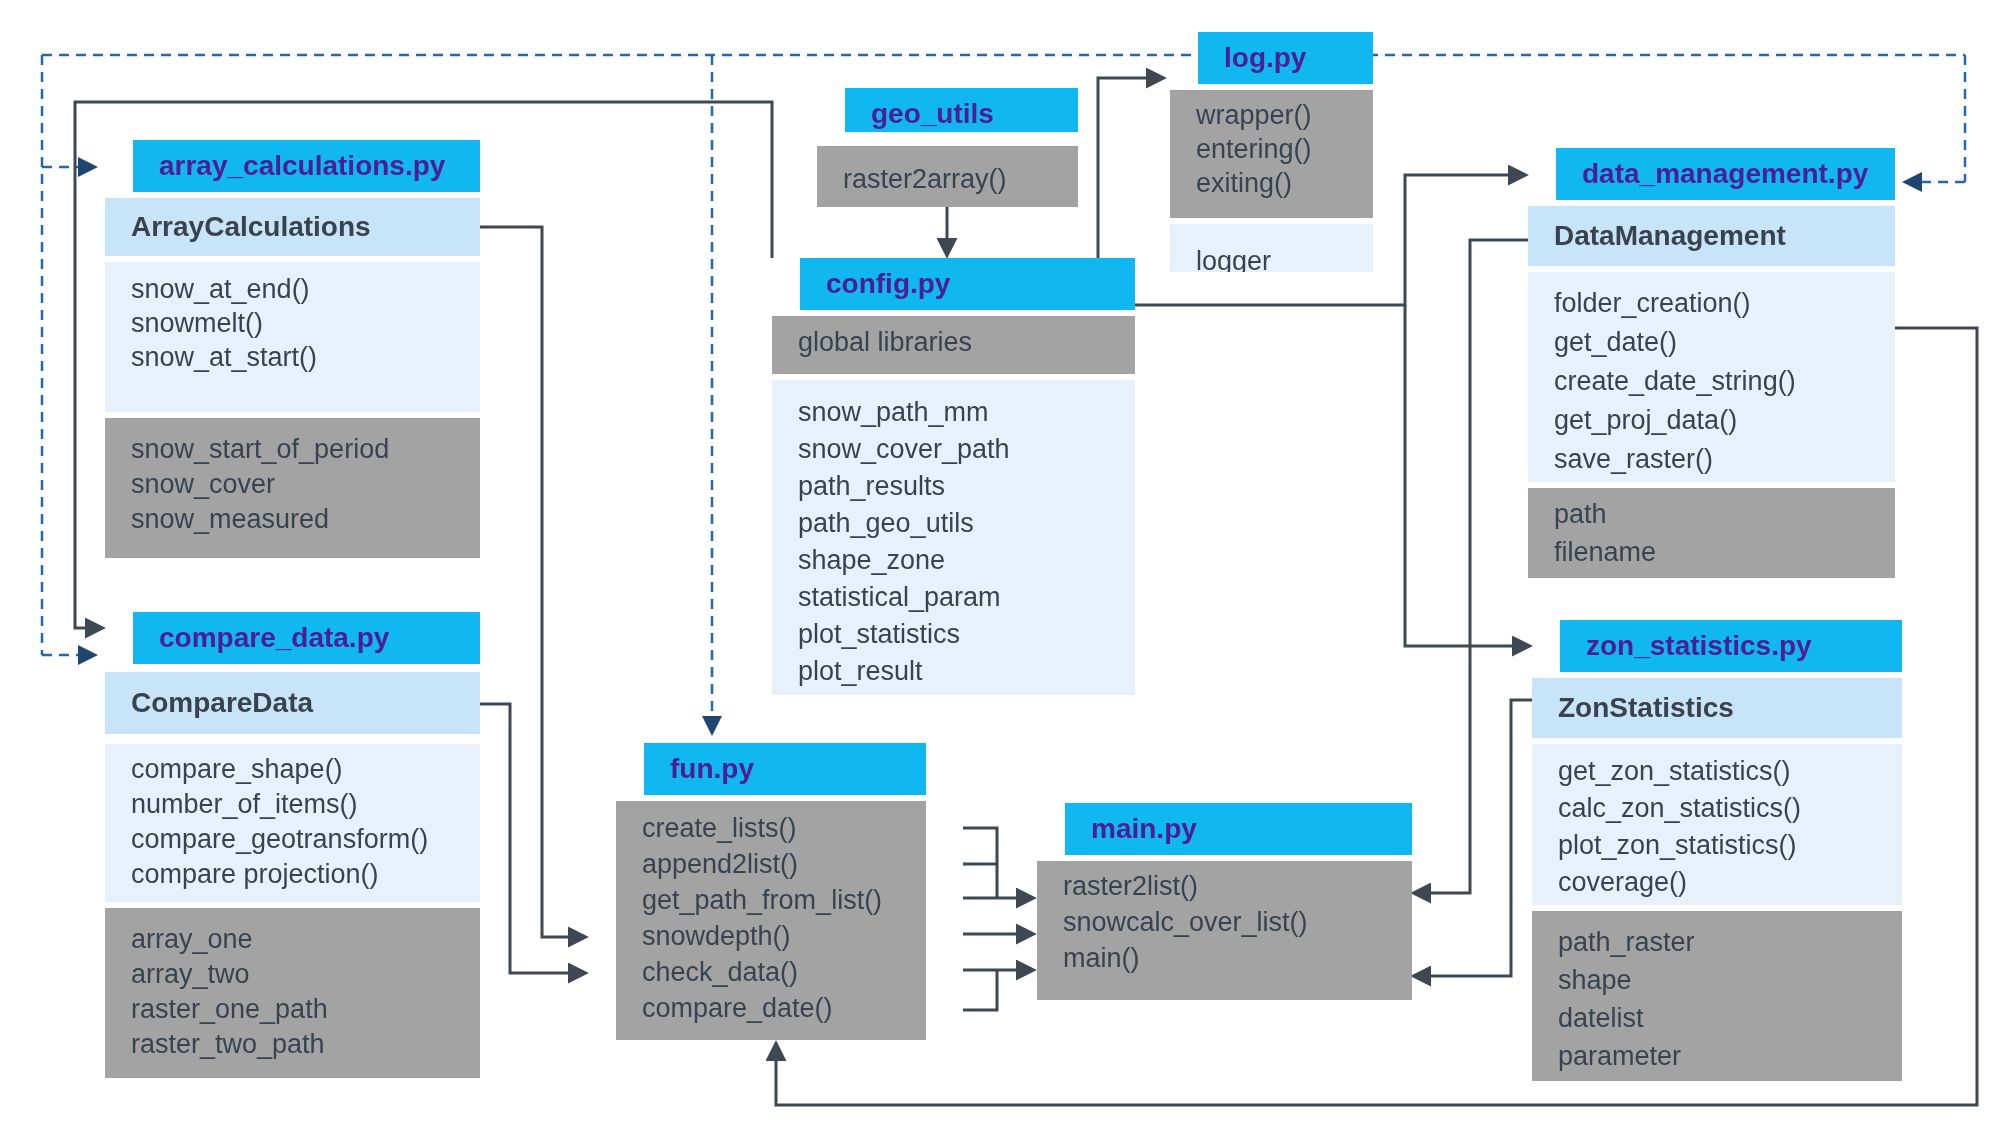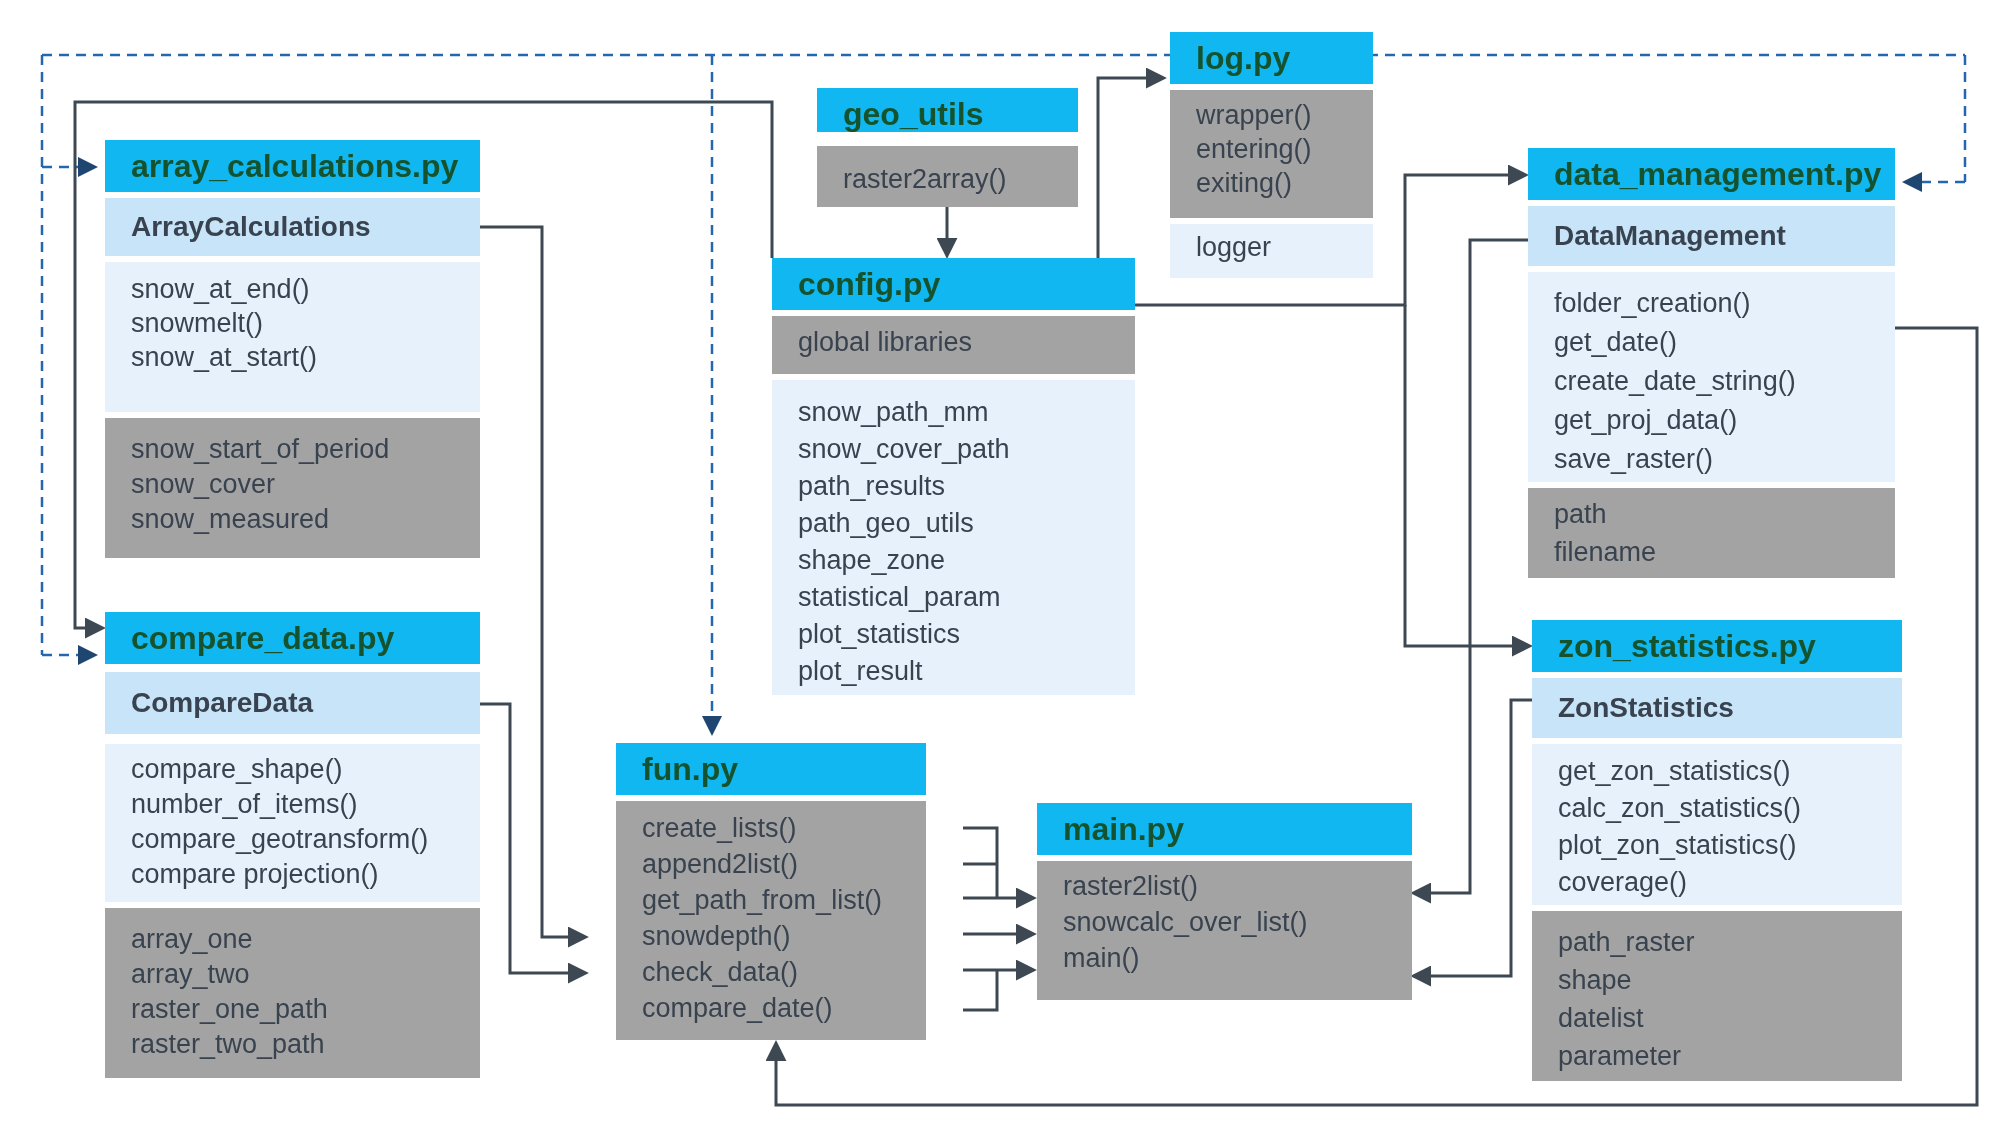--- a/index.html
+++ b/index.html
@@ -3,21 +3,21 @@
 <meta charset="utf-8">
 <style>
   html,body { margin:0; padding:0; background:#ffffff; }
   #canvas {
     position:relative; width:2000px; height:1125px; background:#ffffff;
     font-family:"Liberation Sans", sans-serif; overflow:hidden;
   }
   #wires { position:absolute; left:0; top:0; z-index:1; }
   .box  { position:absolute; z-index:2; }
   .sec  { position:absolute; left:0; right:0; box-sizing:border-box; padding-left:26px; overflow:hidden; }
-  .hdr  { background:#10B7F0; color:#14532d; font-weight:bold; font-size:32px; }
+  .hdr  { background:#10B7F0; color:#4c1d95; font-weight:bold; font-size:28px;margin-left:28px; }
   .cls  { background:#C8E4F8; color:#39434F; font-weight:bold; font-size:28px; }
   .med  { background:#a3a3a3; }
   .lit  { background:#E7F1FC; }
   .line { font-size:27px; color:#39434F; white-space:nowrap; }
 </style>
 </head>
 <body>
 
 <div id="canvas">
 
@@ -117,21 +117,21 @@
     </div>
   </div>
 
   <div class="box" style="left:1170px; top:32px; width:203px; height:246px;">
     <div class="sec hdr" style="top:0; height:52px; line-height:52px;">log.py</div>
     <div class="sec med" style="top:58px; height:128px; padding-top:8px;">
       <div class="line" style="line-height:34px;">wrapper()</div>
       <div class="line" style="line-height:34px;">entering()</div>
       <div class="line" style="line-height:34px;">exiting()</div>
     </div>
-    <div class="sec lit" style="top:192px; height:54px; padding-top:6px;">
+    <div class="sec lit" style="top:192px; height:48px; padding-top:20px;">
       <div class="line" style="line-height:34px;">logger</div>
     </div>
   </div>
 
   <div class="box" style="left:616px; top:743px; width:310px; height:297px;">
     <div class="sec hdr" style="top:0; height:52px; line-height:52px;">fun.py</div>
     <div class="sec med" style="top:58px; height:239px; padding-top:9px;">
       <div class="line" style="line-height:36px;">create_lists()</div>
       <div class="line" style="line-height:36px;">append2list()</div>
       <div class="line" style="line-height:36px;">get_path_from_list()</div>

